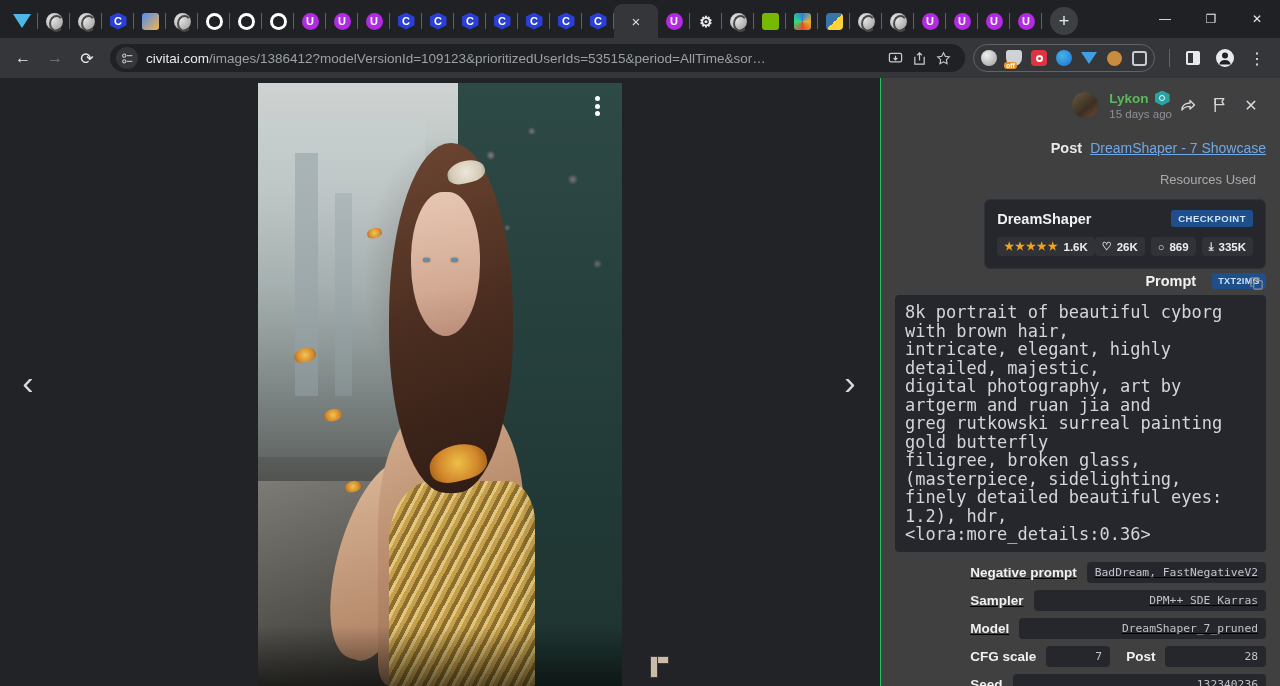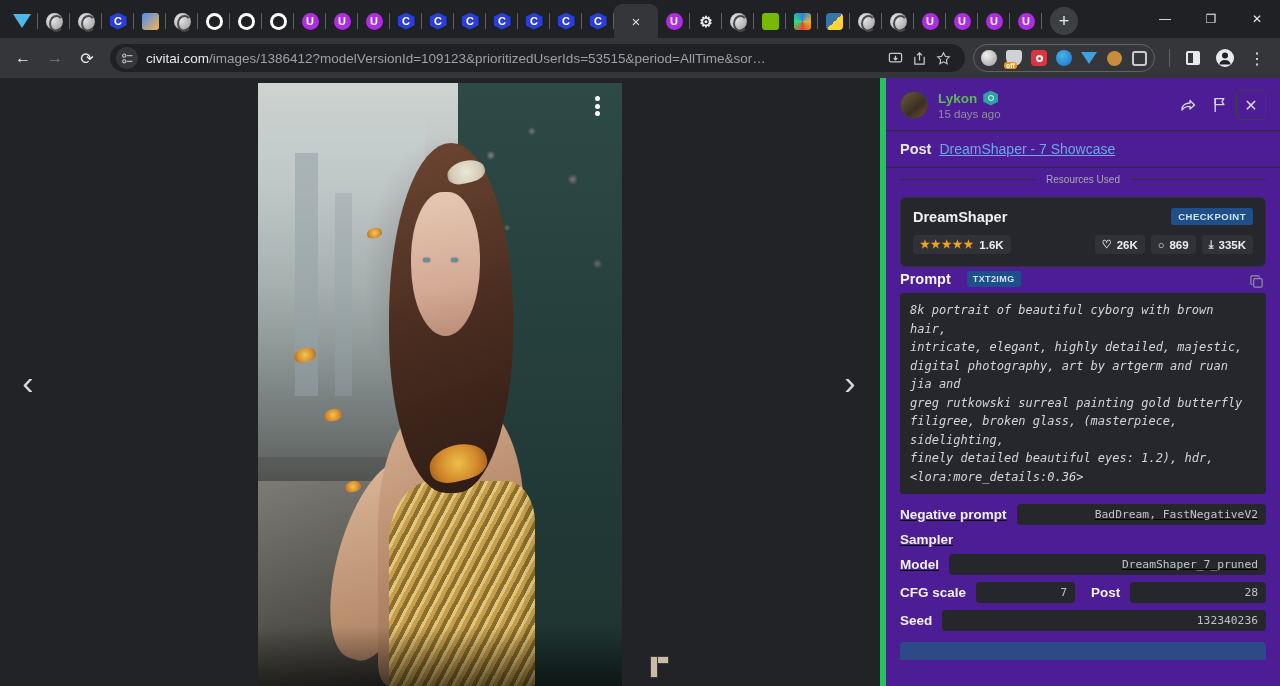--- a/index.html
+++ b/index.html
@@ -170,22 +170,22 @@
   .navarrow.prev { left: 8px; }
   .navarrow.next { right: 10px; }
 
   .cursor-corner { position: absolute; left: 650px; top: 578px; width: 22px; height: 24px; }
   .cursor-corner i { position:absolute; background:#cdbba9; border:1px solid #3a3a3a;
      font-style: normal; }
   .cursor-corner .h { left:0; top:0; width:19px; height:8px; }
   .cursor-corner .v { left:0; top:0; width:8px; height:22px; }
 
   
-  .side { width: 400px; background: #4c1d95; border-left: 6px solid #22c55e;
-     position: relative; overflow: hidden; display: flex; flex-direction: column; }
+  .side { width: 400px; background: #404040; border-left: 1px solid #22c55e;
+     position: relative; overflow: hidden; display: flex; flex-direction: column; align-items: flex-end; }
 
   .side-head { display: flex; align-items: center; padding: 12px 14px 10px 14px; }
   .side-avatar { width: 28px; height: 28px; border-radius: 50%;
      background: linear-gradient(140deg,#6d5a3f,#3a2f22 60%,#7a4a32);
      flex: 0 0 auto; border: 1px solid #3c3f45; }
   .side-user { margin-left: 10px; flex: 1; }
   .uname { display: flex; align-items: center; gap: 6px; }
   .uname .name { color: #5cb85c; font-size: 13.5px; font-weight: bold; }
   .badge-hex { width: 15px; height: 15px; background: #2aa3a3;
      clip-path: polygon(50% 0,100% 25%,100% 75%,50% 100%,0 75%,0 25%);
@@ -198,21 +198,21 @@
   .head-ic.boxed { border: 1px solid #3c4046; border-radius: 5px; width: 30px; }
 
   .side-sep { height: 1px; background: #2c2e33; }
 
   .postrow { display: flex; align-items: center; gap: 8px; padding: 10px 14px; }
   .postlbl { color: #e6e8ea; font-size: 14.5px; font-weight: bold; }
   .postlink { color: #6ea8e8; font-size: 14px; text-decoration: underline; }
 
   .divider { display: flex; align-items: center; gap: 10px; padding: 6px 14px 4px; }
   .divider .ln { flex: 1; height: 1px; background: #2f3136; }
-  .divider .tx { color: #a7abb0; font-size: 10px; }
+  .divider .tx { color: #a7abb0; font-size: 13px; }
 
   .card { margin: 8px 14px 0; background: #26272c; border: 1px solid #303238;
      border-radius: 6px; padding: 10px 12px 12px; }
   .card-top { display: flex; align-items: center; justify-content: space-between; }
   .card-title { color: #f0f1f2; font-size: 14.5px; font-weight: bold; }
   .chip-cp { background: #1f4f8a; color: #cfe3f7; font-size: 9.5px; font-weight: bold;
      letter-spacing: .5px; padding: 3px 7px; border-radius: 3px; }
   .card-stats { display: flex; align-items: center; justify-content: space-between;
      margin-top: 10px; }
   .pill { background: #303238; border-radius: 4px; padding: 3px 7px;
@@ -225,22 +225,22 @@
   .prompt-head { display: flex; align-items: center; gap: 16px;
      padding: 4px 14px 6px; position: relative; }
   .prompt-lbl { color: #f0f1f2; font-size: 14.5px; font-weight: bold; }
   .chip-t2i { background: #1f4f8a; color: #cfe3f7; font-size: 9px; font-weight: bold;
      letter-spacing: .4px; padding: 3px 6px; border-radius: 3px; }
   .copy-ic { position: absolute; right: 14px; top: 4px; width: 20px; height: 20px;
      display: flex; align-items: center; justify-content: center; color: #8e9196; }
 
   .prompt-box { margin: 0 14px; background: #26272c; border-radius: 4px;
      padding: 8px 10px; color: #d3d6d9;
-     font-family: "DejaVu Sans Mono", monospace; font-size: 12px; line-height: 18.5px;
-     white-space: pre-wrap; font-style: italic; }
+     font-family: "DejaVu Sans Mono", monospace; font-size: 17px; line-height: 18.5px;
+     white-space: pre-wrap; }
 
   .params { padding: 10px 14px 0; }
   .prow { display: flex; align-items: center; margin-bottom: 7px; text-decoration: underline; }
   .pkey { color: #f0f1f2; font-size: 13.5px; font-weight: bold; flex: 0 0 auto; }
   .pval { flex: 1; background: #26272c; border-radius: 4px; margin-left: 10px;
      padding: 4px 8px; text-align: right;
      color: #bfc3c7; font-family: "DejaVu Sans Mono", monospace; font-size: 11.3px;
      white-space: nowrap; overflow: hidden; }
   .prow2 { display: flex; gap: 16px; margin-bottom: 7px; }
   .prow2 > .half { display: flex; align-items: center; flex: 1; min-width: 0; }
@@ -565,20 +565,21 @@
 finely detailed beautiful eyes: 1.2), hdr,
 &lt;lora:more_details:0.36&gt;</div>
 
       <div class="params">
         <div class="prow">
           <span class="pkey">Negative prompt</span>
           <span class="pval">BadDream, FastNegativeV2</span>
         </div>
         <div class="prow">
           <span class="pkey">Sampler</span>
+          <span class="pval">DPM++ SDE Karras</span>
         </div>
         <div class="prow">
           <span class="pkey">Model</span>
           <span class="pval">DreamShaper_7_pruned</span>
         </div>
         <div class="prow2">
           <span class="half">
             <span class="pkey">CFG scale</span>
             <span class="pval">7</span>
           </span>

